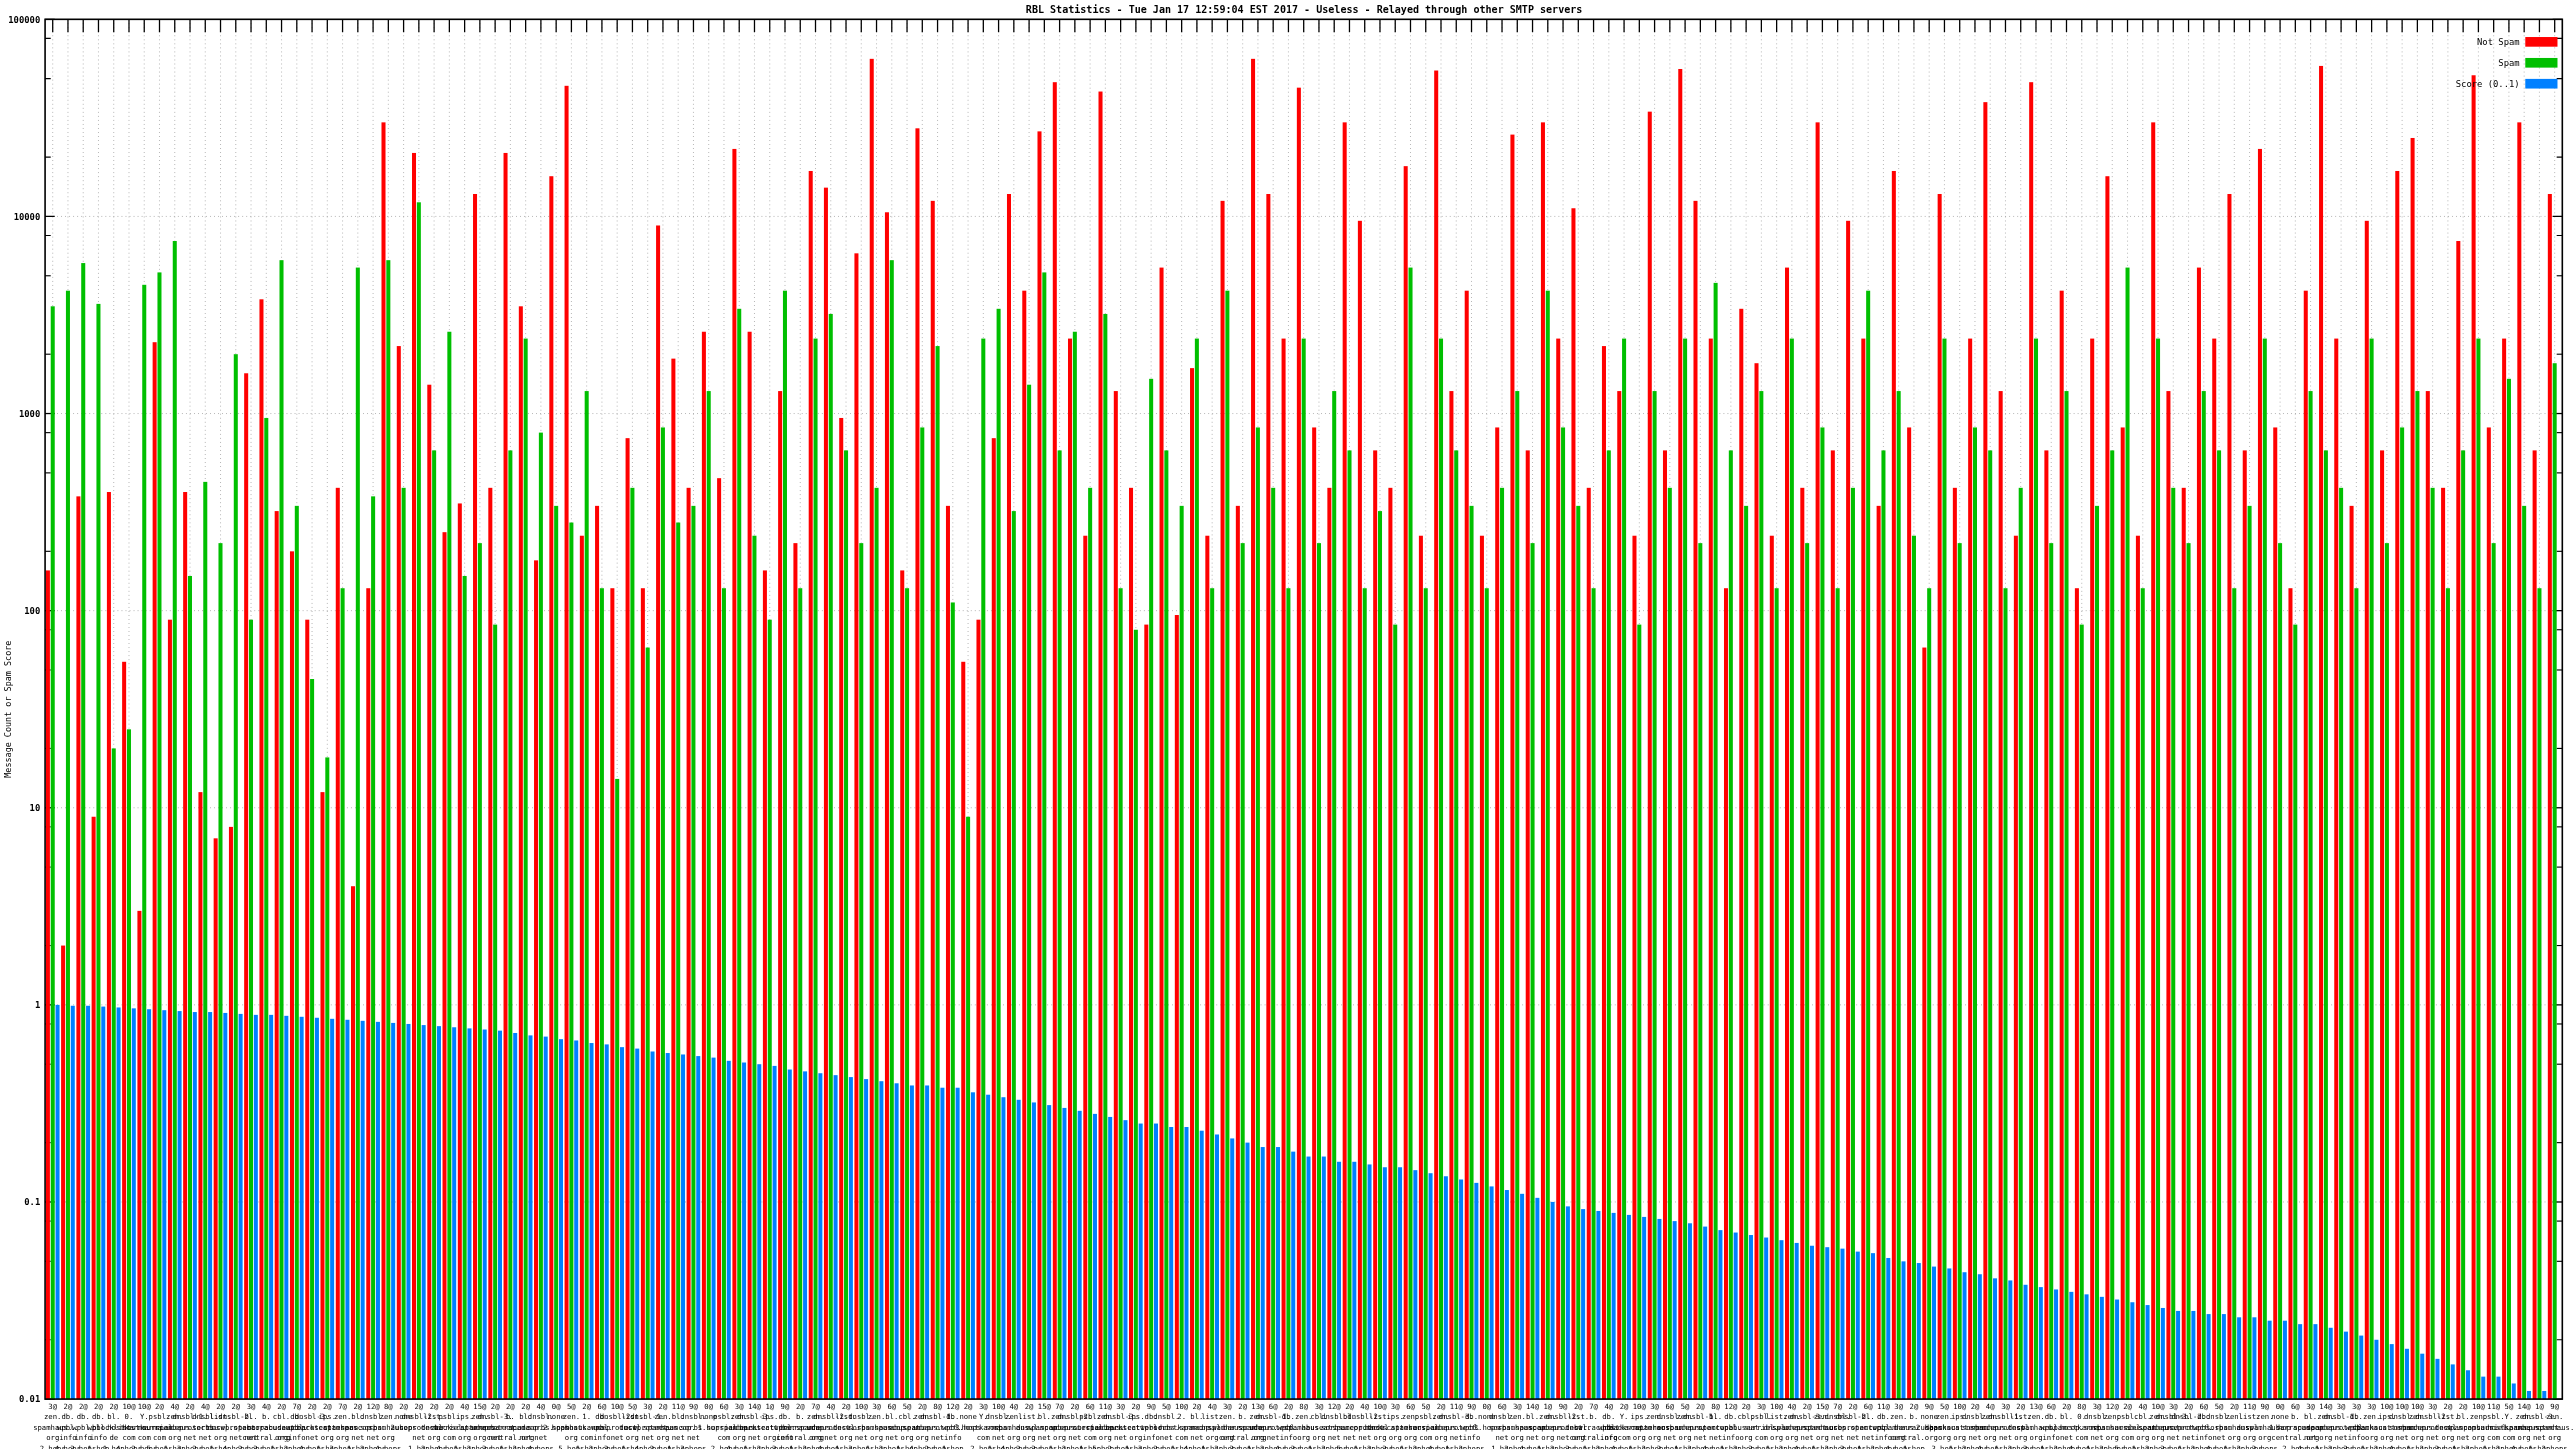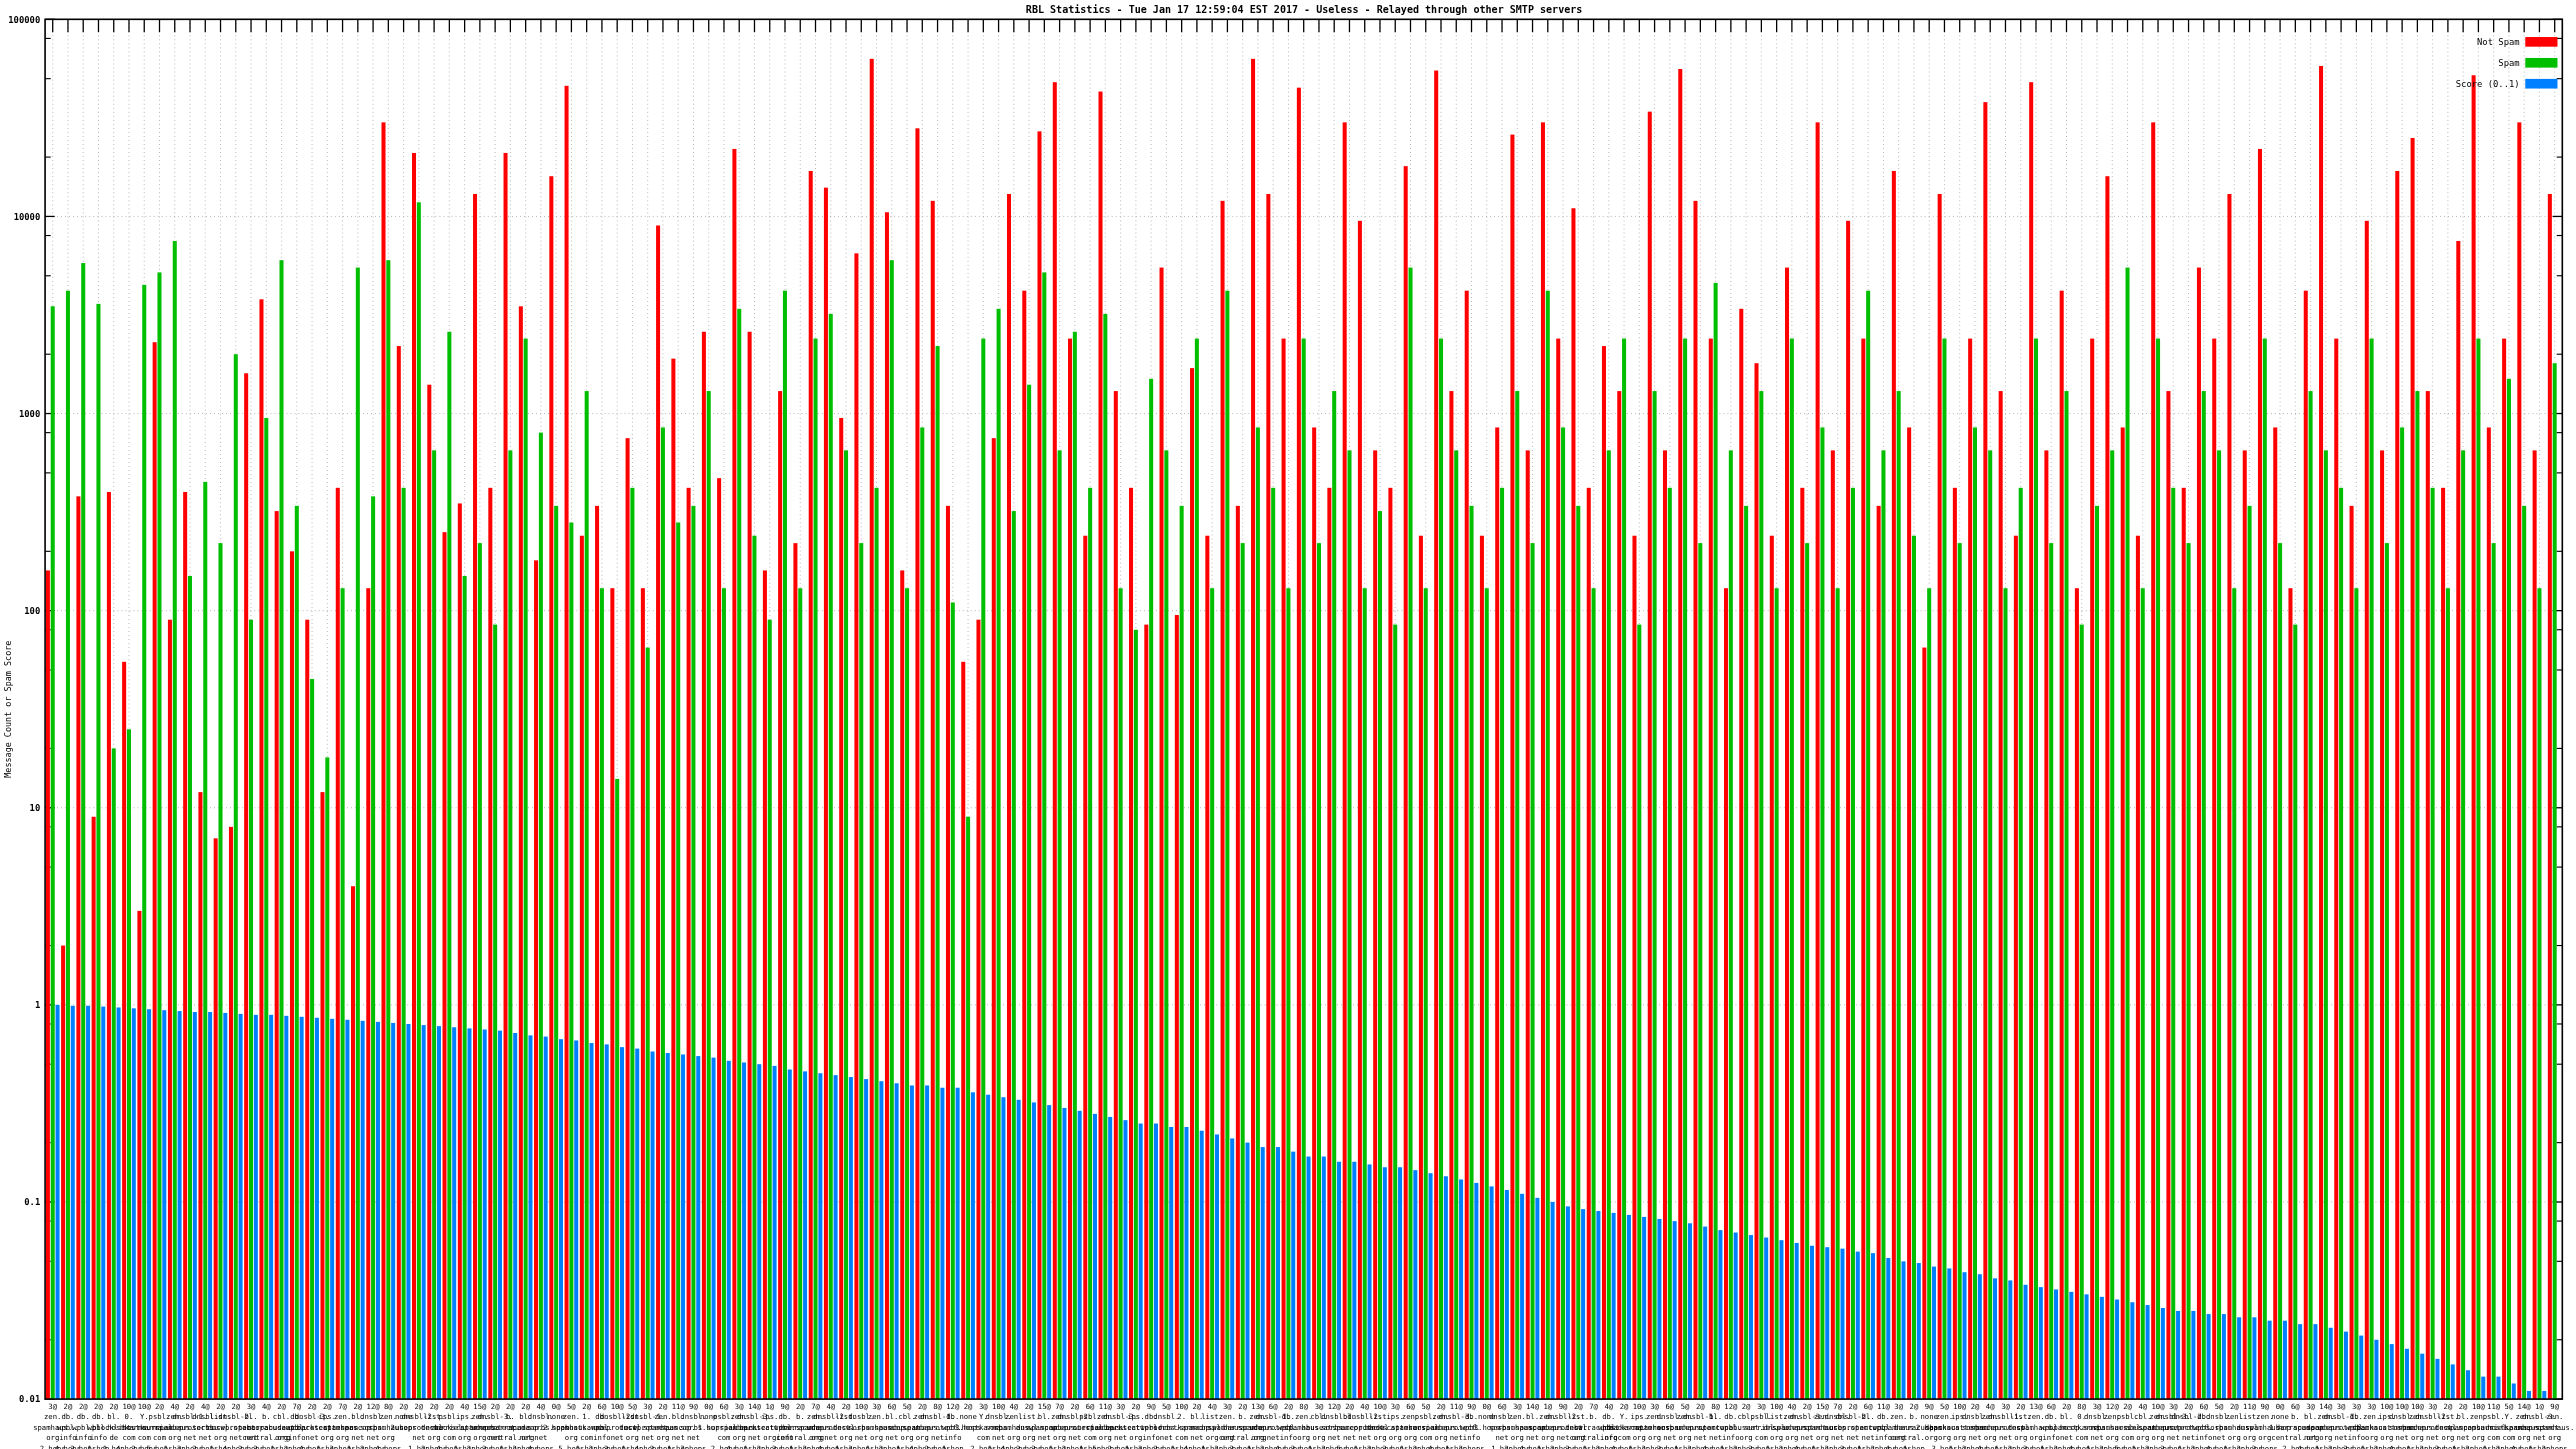--- a/index.html
+++ b/index.html
@@ -1,17 +1,17 @@
 <!DOCTYPE html>
 <html style="font-size:13px"><head>
 <meta charset="utf-8">
 <style>
   html,body{margin:0;padding:0;background:#ffffff;}
   #stage{position:relative;width:2576px;height:1449px;background:#ffffff;overflow:hidden;
-         font-family:"DejaVu Sans Mono","Liberation Mono",monospace;}
+         font-family:"DejaVu Sans Mono","Liberation Mono",monospace;border-radius:9px;}
   svg text{font-family:"DejaVu Sans Mono","Liberation Mono",monospace;fill:#000;}
   .title-text{font-size:12.5px;font-weight:bold;}
   .ytick{font-size:11px;font-weight:bold;}
   .ytitle{font-size:10.5px;}
   .xlab{font-size:9px;}
   .legend-label{font-size:11px;}
 </style>
 </head>
 <body>
 

